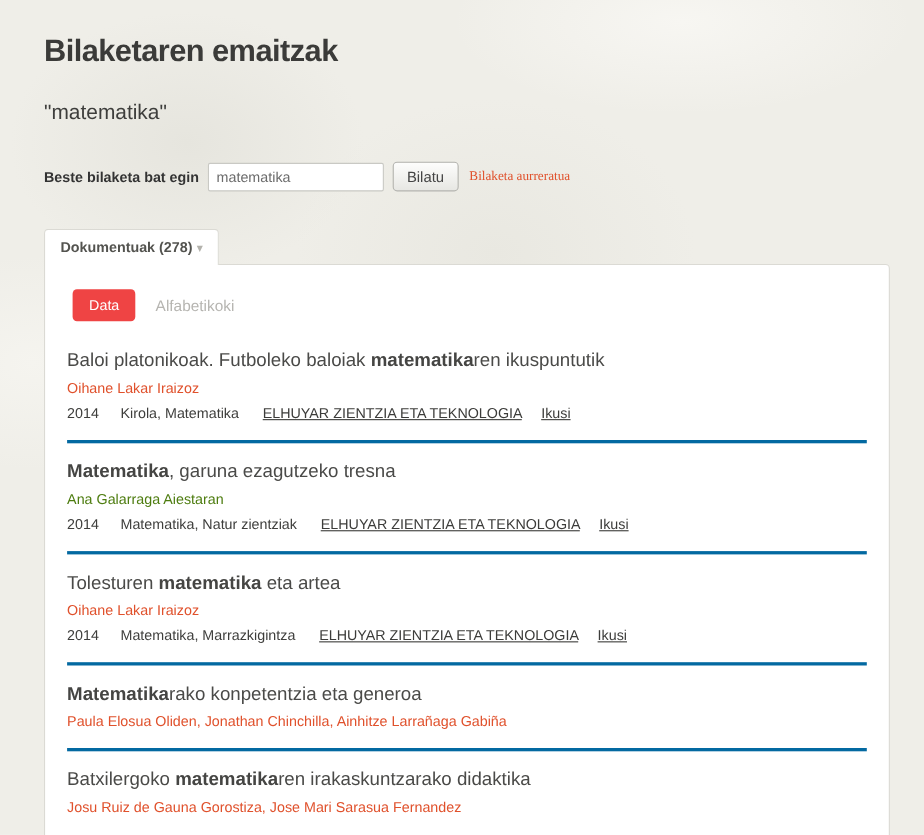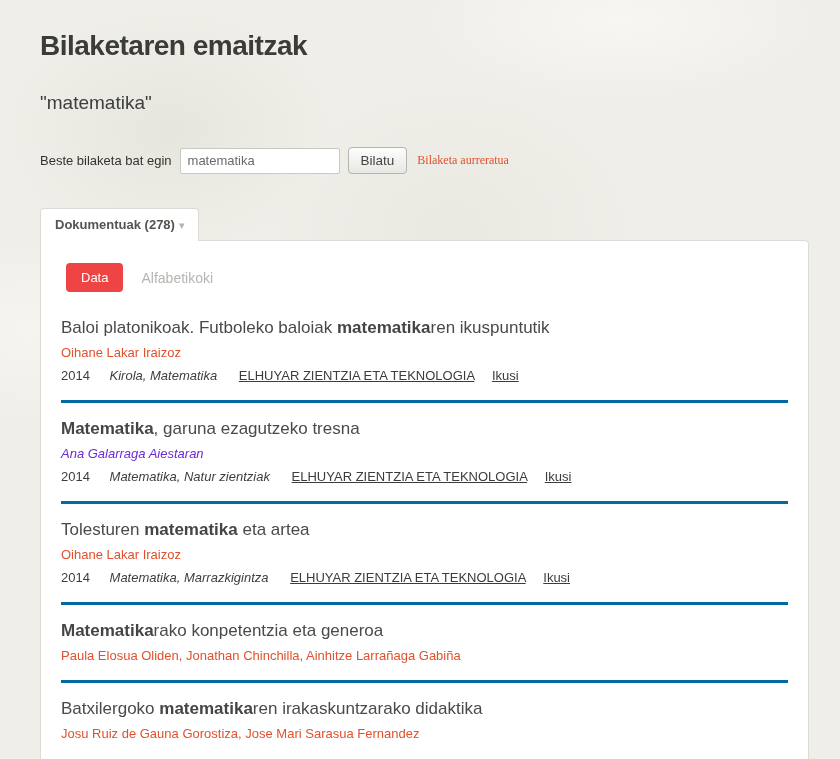--- a/index.html
+++ b/index.html
@@ -18,21 +18,21 @@
 
   .page { padding: 30px 0 0 40px; }
 
   h1.page-title {
     font-size: 28px; font-weight: bold; color: #3b3b39;
     letter-spacing: -0.5px; margin-bottom: 30px;
   }
   .query-echo { font-size: 19px; color: #3e3e3c; margin-bottom: 33px; }
 
   .search-row { display: flex; align-items: center; font-size: 13px; color: #333; }
-  .search-row label { margin-right: 8px; }
+  .search-row label { margin-right: 8px; font-weight: bold; }
   .search-input {
     width: 160px; height: 26px; padding: 4px 7px;
     border: 1px solid #c9c9c4; border-radius: 2px;
     font-size: 13px; color: #6b6b6b; background: #fff; outline: none;
     font-family: "Liberation Sans", "DejaVu Sans", sans-serif;
   }
   .search-btn {
     margin-left: 8px; height: 27px; padding: 0 12px;
     border: 1px solid #b4b4b0; border-radius: 4px;
     background: linear-gradient(#fdfdfc, #e7e7e3);
@@ -73,21 +73,21 @@
   .result:last-child { border-bottom: none; }
 
   .rtitle { font-size: 17px; font-weight: normal; color: #4a4a48; line-height: 22px; cursor: pointer; }
   .rtitle b { font-weight: bold; color: #454543; }
 
   .rauthors { margin-top: 6px; font-size: 13px; line-height: 15px; }
   .rauthors a.author { text-decoration: none; cursor: pointer; }
 
   .rmeta { margin-top: 8px; font-size: 13px; color: #3e3e3c; line-height: 15px; }
   .rmeta .year { margin-right: 16px; }
-  .rmeta .cats { margin-right: 18px; font-style: italic; }
+  .rmeta .cats { margin-right: 18px; }
   .rmeta a.source, .rmeta a.ikusi {
     color: #3c3c3a; text-decoration: underline; cursor: pointer;
   }
   .rmeta a.ikusi { margin-left: 14px; }
 </style>
 </head>
 <body>
 
 <div class="page">
 
@@ -122,21 +122,21 @@
         <div class="rmeta">
           <span class="year">2014</span>
           <span class="cats">Kirola, Matematika</span>
           <a class="source">ELHUYAR ZIENTZIA ETA TEKNOLOGIA</a>
           <a class="ikusi">Ikusi</a>
         </div>
       </div>
 
       <div class="result">
         <h2 class="rtitle"><b>Matematika</b><span>, garuna ezagutzeko tresna</span></h2>
-        <div class="rauthors" style="color: rgb(224, 81, 44);"><a class="author" style="color: #6d28d9; font-style: italic;">Ana Galarraga Aiestaran</a></div>
+        <div class="rauthors" style="color: rgb(224, 81, 44);"><a class="author" style="color: #4d7c0f;">Ana Galarraga Aiestaran</a></div>
         <div class="rmeta">
           <span class="year">2014</span>
           <span class="cats">Matematika, Natur zientziak</span>
           <a class="source">ELHUYAR ZIENTZIA ETA TEKNOLOGIA</a>
           <a class="ikusi">Ikusi</a>
         </div>
       </div>
 
       <div class="result">
         <h2 class="rtitle"><span>Tolesturen </span><b>matematika</b><span> eta artea</span></h2>

